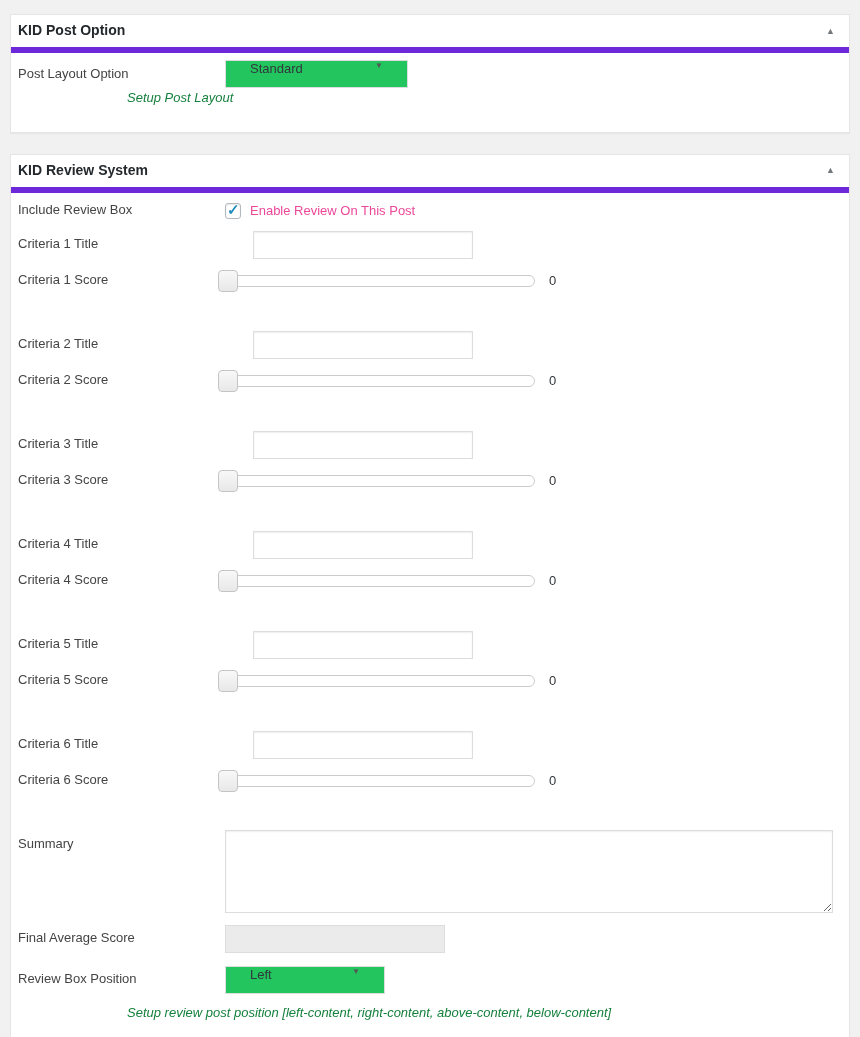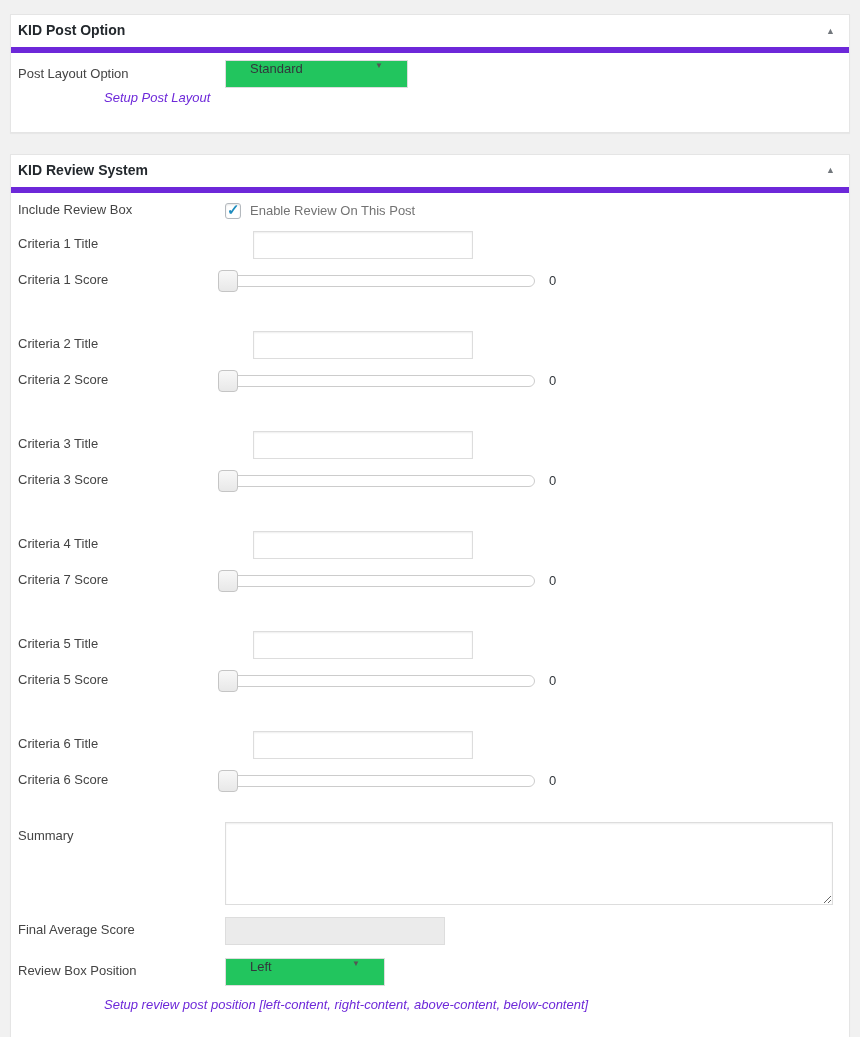--- a/index.html
+++ b/index.html
@@ -57,23 +57,23 @@
   .lbl {
     flex: none;
     width: 207px;
     color: #444;
     line-height: 1.4;
   }
 
   
   .row-layout { }
   .helper {
-    margin-left: 86px;
+    margin-left: 109px;
     font-style: italic;
-    color: #6d28d9;
+    color: #15803d;
     line-height: 1.5;
   }
 
   
   .row-check { margin-bottom: 9px; }
   .checkbox {
     width: 16px;
     height: 16px;
     background: #fff;
     border: 1px solid #b4b9be;
@@ -84,21 +84,21 @@
     flex: none;
   }
   .checkbox .check {
     position: absolute;
     left: 1px;
     top: -3px;
     font-size: 15px;
     font-weight: bold;
     color: #1e8cbe;
   }
-  .check-text { margin-left: 9px; color: #737373; }
+  .check-text { margin-left: 9px; color: #ec4899; }
 
   
   .txt {
     width: 220px;
     height: 28px;
     border: 1px solid #ddd;
     background: #fff;
     box-shadow: inset 0 1px 2px rgba(0,0,0,.07);
     padding: 0 8px;
     font-family: "Liberation Sans", sans-serif;
@@ -107,21 +107,21 @@
     border-radius: 0;
   }
   .txt.disabled {
     background: #ebebeb;
     border-color: #ddd;
     box-shadow: none;
   }
 
   .row-title { margin-bottom: 11px; gap: 28px; }
   .row-score { margin-bottom: 39px; }
-  .row-score.last { margin-bottom: 30px; }
+  .row-score.last { margin-bottom: 38px; }
 
   
   .slider {
     position: relative;
     width: 317px;
     height: 22px;
     margin-left: -7px;
     flex: none;
   }
   .slider-track {
@@ -265,21 +265,21 @@
           <div class="slider-handle"></div>
         </div>
         <span class="score-val">0</span>
       </div>
 
       <div class="row row-title">
         <span class="lbl">Criteria 4 Title</span>
         <input class="txt" type="text" value="" style="">
       </div>
       <div class="row row-score">
-        <span class="lbl">Criteria 7 Score</span>
+        <span class="lbl">Criteria 4 Score</span>
         <div class="slider">
           <div class="slider-track"></div>
           <div class="slider-handle"></div>
         </div>
         <span class="score-val">0</span>
       </div>
 
       <div class="row row-title">
         <span class="lbl">Criteria 5 Title</span>
         <input class="txt" type="text" value="" style="">

